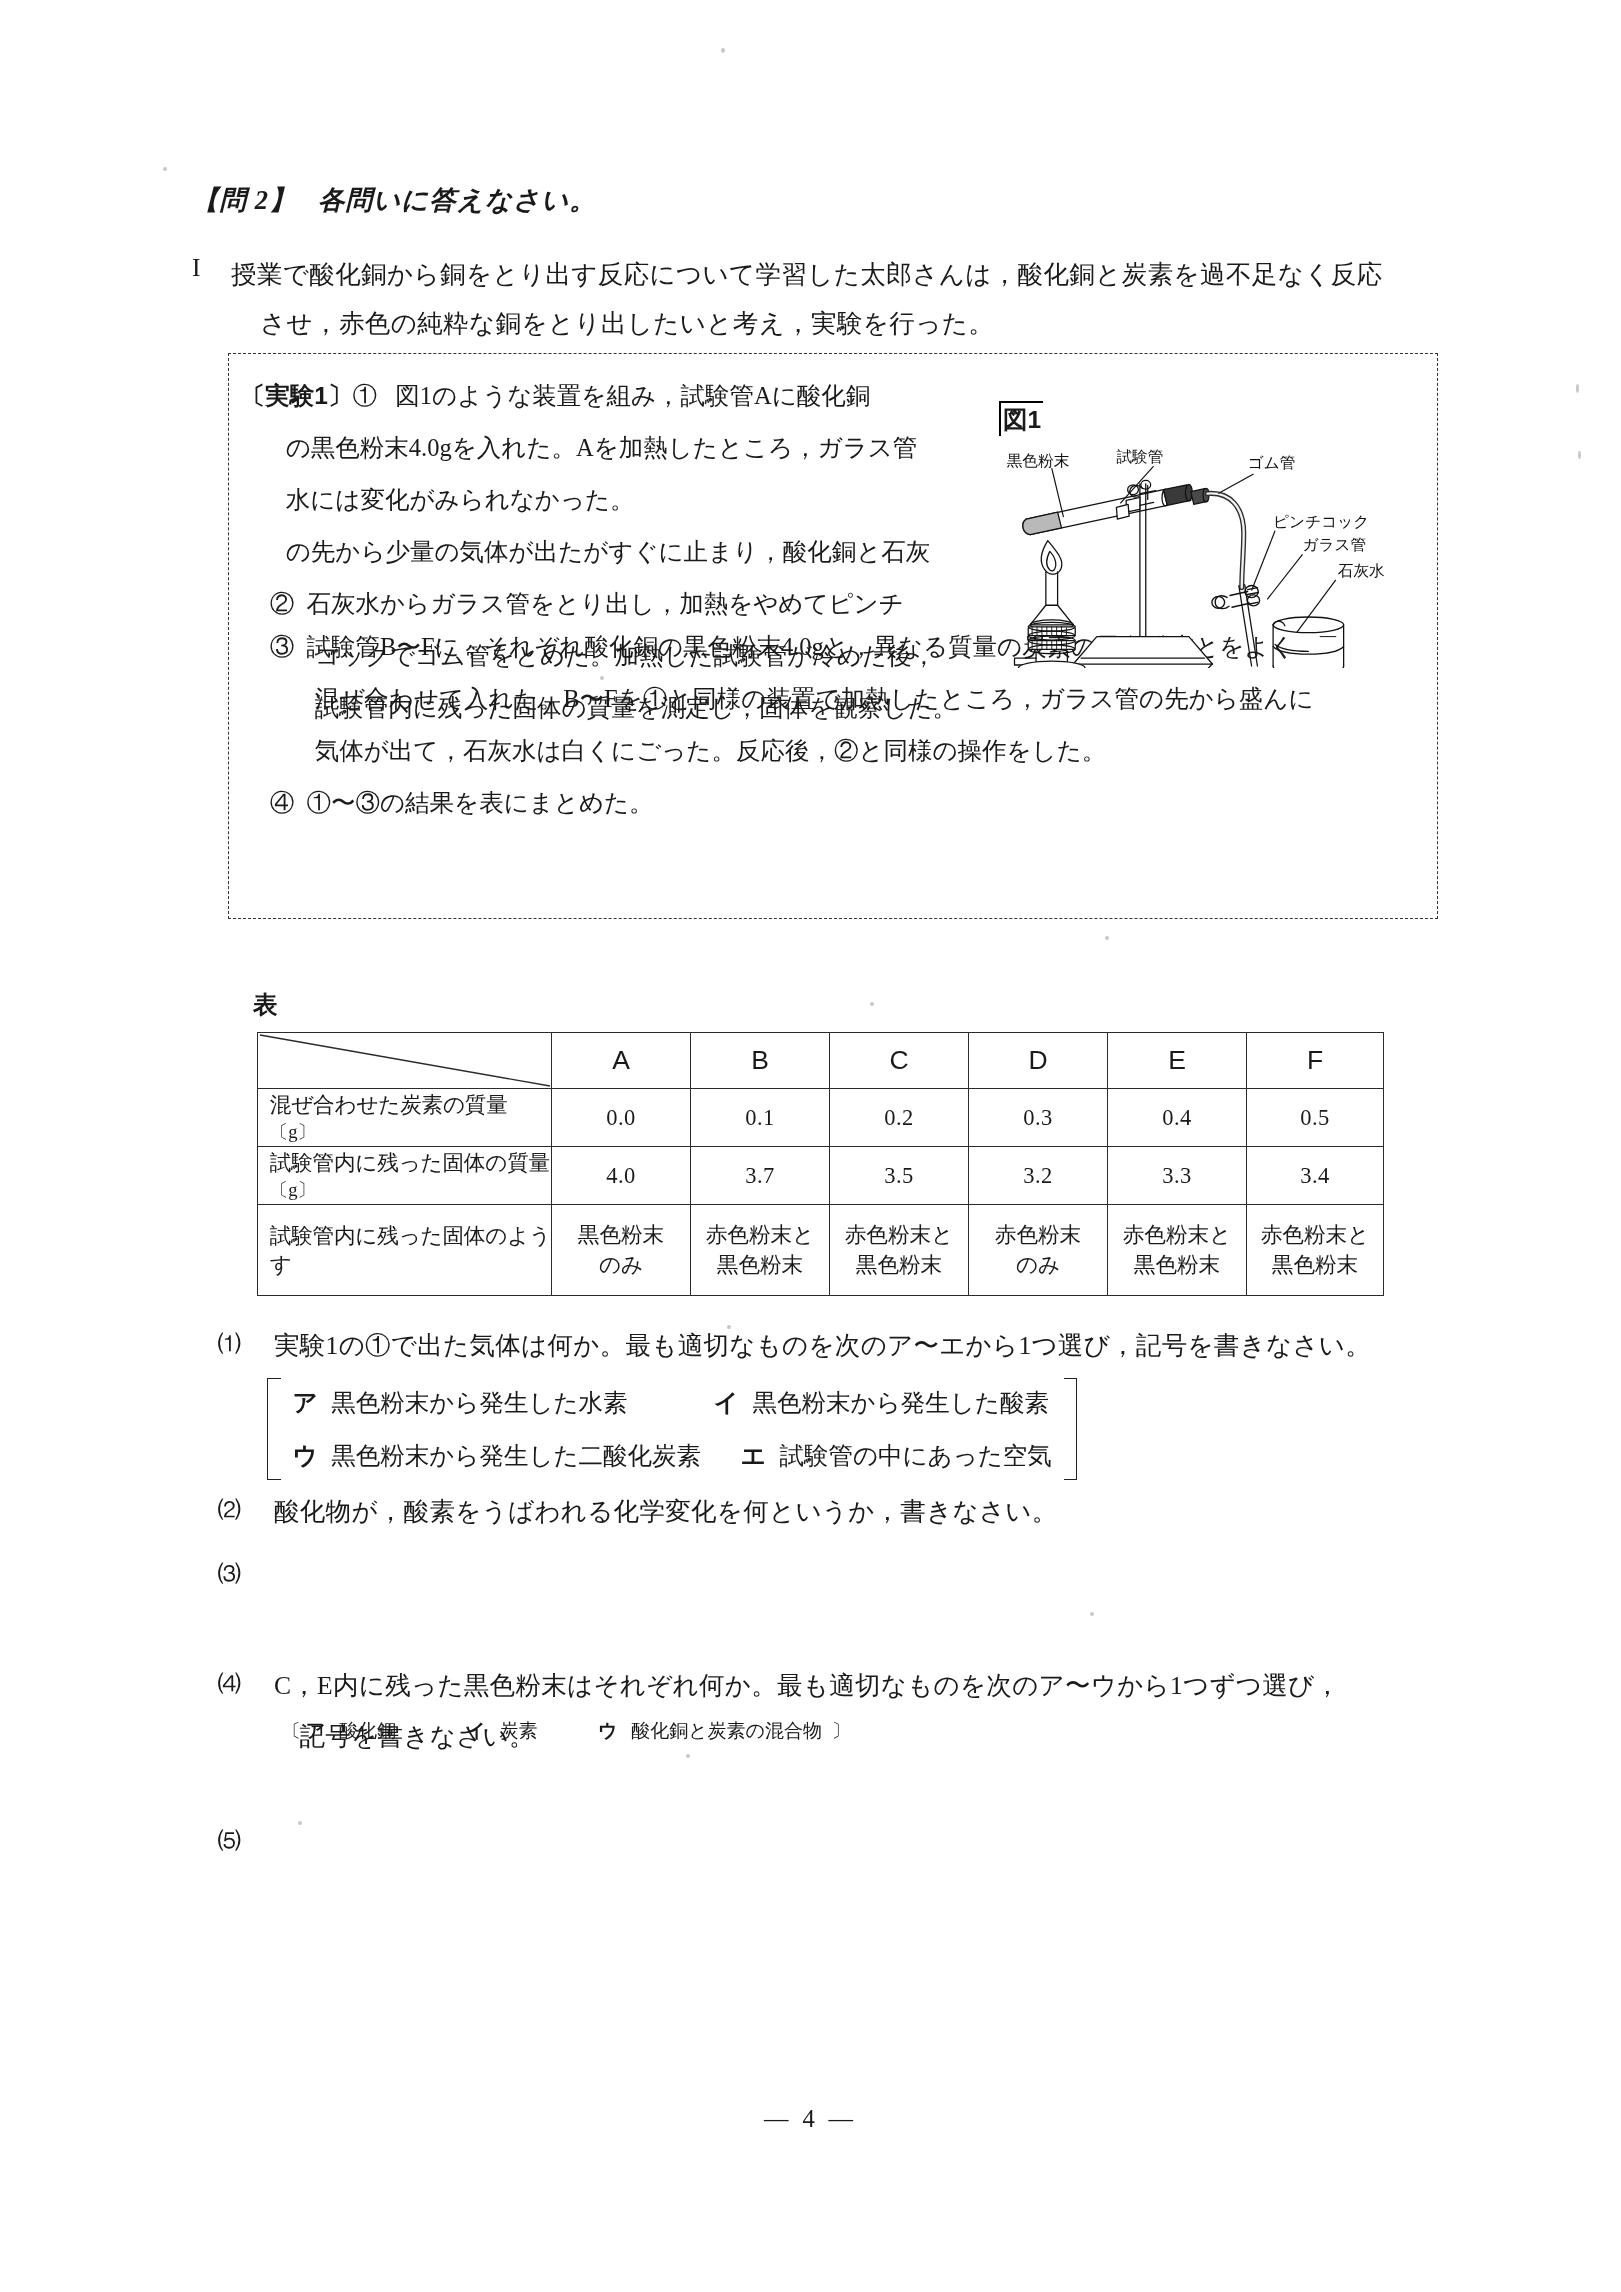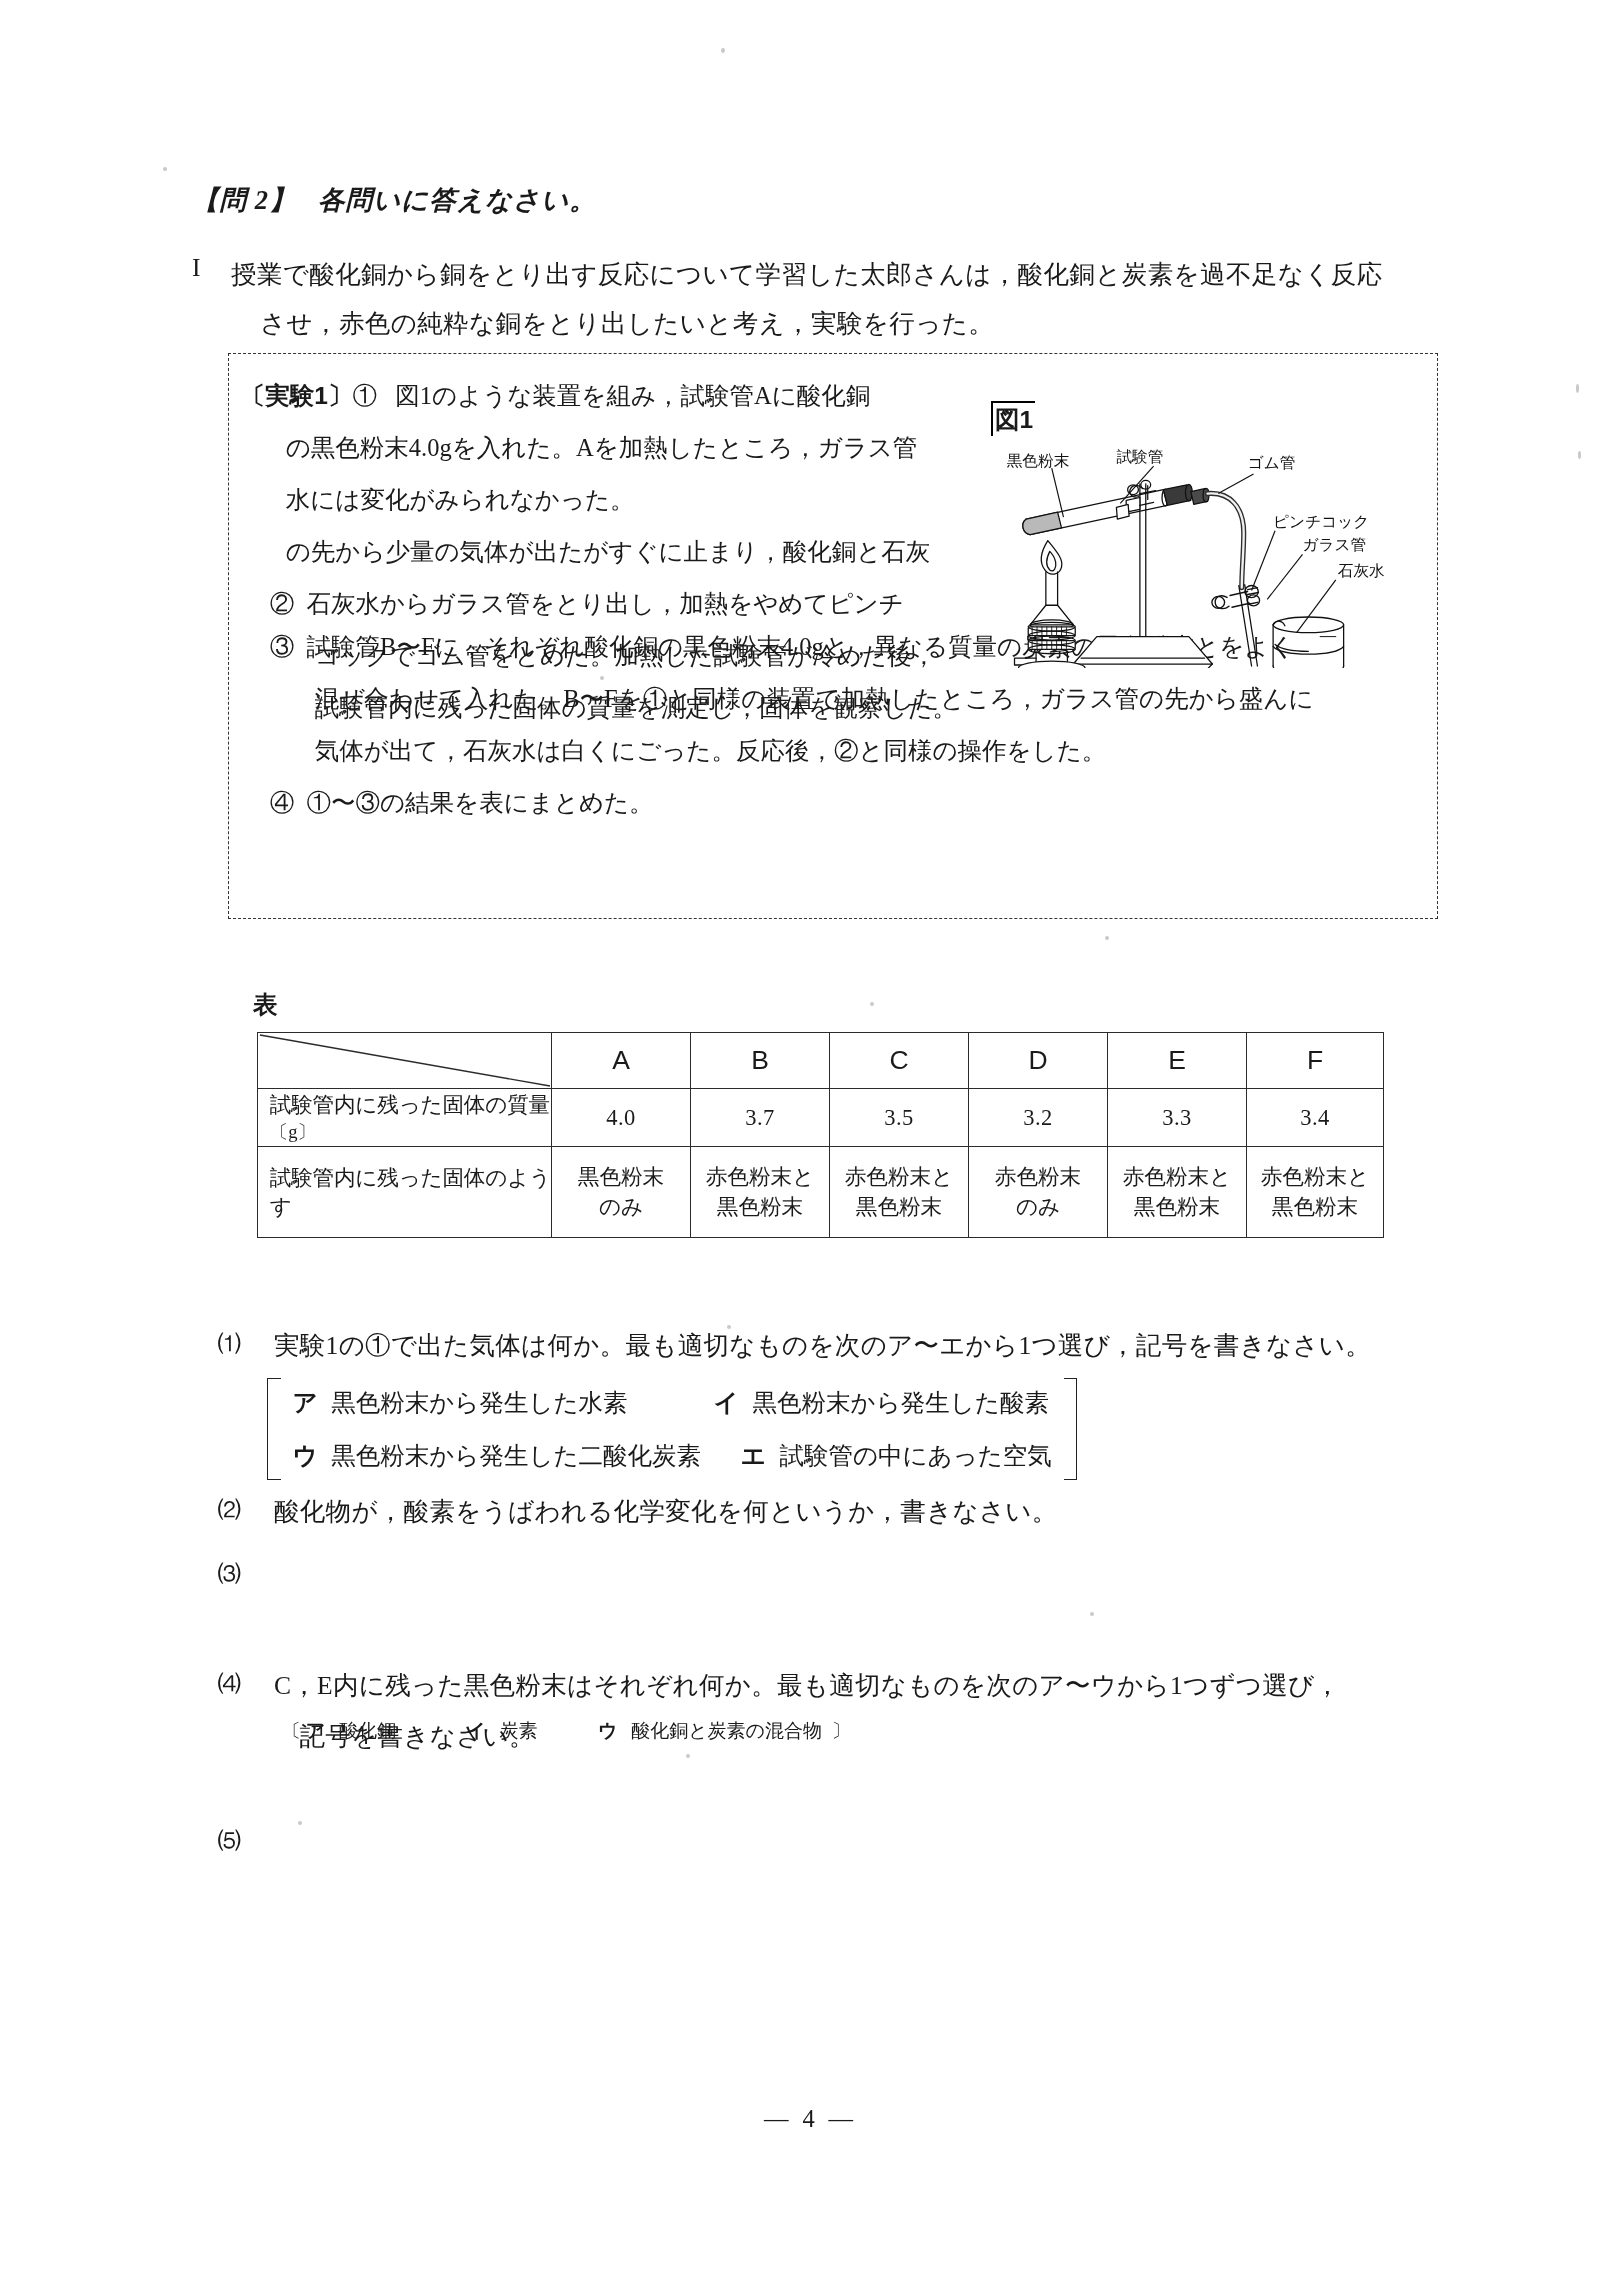--- a/index.html
+++ b/index.html
@@ -91,21 +91,21 @@
   
   .fig-wrap {
     position: absolute;
     left: 990px;
     top: 410px;
     width: 431px;
     height: 260px;
   }
   .fig-title {
     position: absolute;
-    left: 0;
+    left: 8px;
     top: 0;
     font-size: 24.5px;
     font-weight: bold;
     font-family: "Liberation Sans", sans-serif;
     border: 2px solid #000;
     border-right: none;
     border-bottom: none;
     padding: 0;
     text-align: right;
   }
@@ -405,20 +405,29 @@
         <svg width="294" height="55" viewBox="0 0 300 56">
           <line x1="2" y1="2" x2="298" y2="54" stroke="#2b2b2b" stroke-width="1.4"></line>
         </svg>
       </th>
       <th class="hdr-cell">A</th>
       <th class="hdr-cell">B</th>
       <th class="hdr-cell">C</th>
       <th class="hdr-cell">D</th>
       <th class="hdr-cell">E</th>
       <th class="hdr-cell">F</th>
+    </tr>
+    <tr class="r-data">
+      <td class="rowhead"><span>混ぜ合わせた炭素の質量</span><span class="unit">〔g〕</span></td>
+      <td class="num-val">0.0</td>
+      <td class="num-val">0.1</td>
+      <td class="num-val">0.2</td>
+      <td class="num-val">0.3</td>
+      <td class="num-val">0.4</td>
+      <td class="num-val">0.5</td>
     </tr>
     <tr class="r-data">
       <td class="rowhead"><span>試験管内に残った固体の質量</span><span class="unit">〔g〕</span></td>
       <td class="num-val">4.0</td>
       <td class="num-val">3.7</td>
       <td class="num-val">3.5</td>
       <td class="num-val">3.2</td>
       <td class="num-val">3.3</td>
       <td class="num-val">3.4</td>
     </tr>

